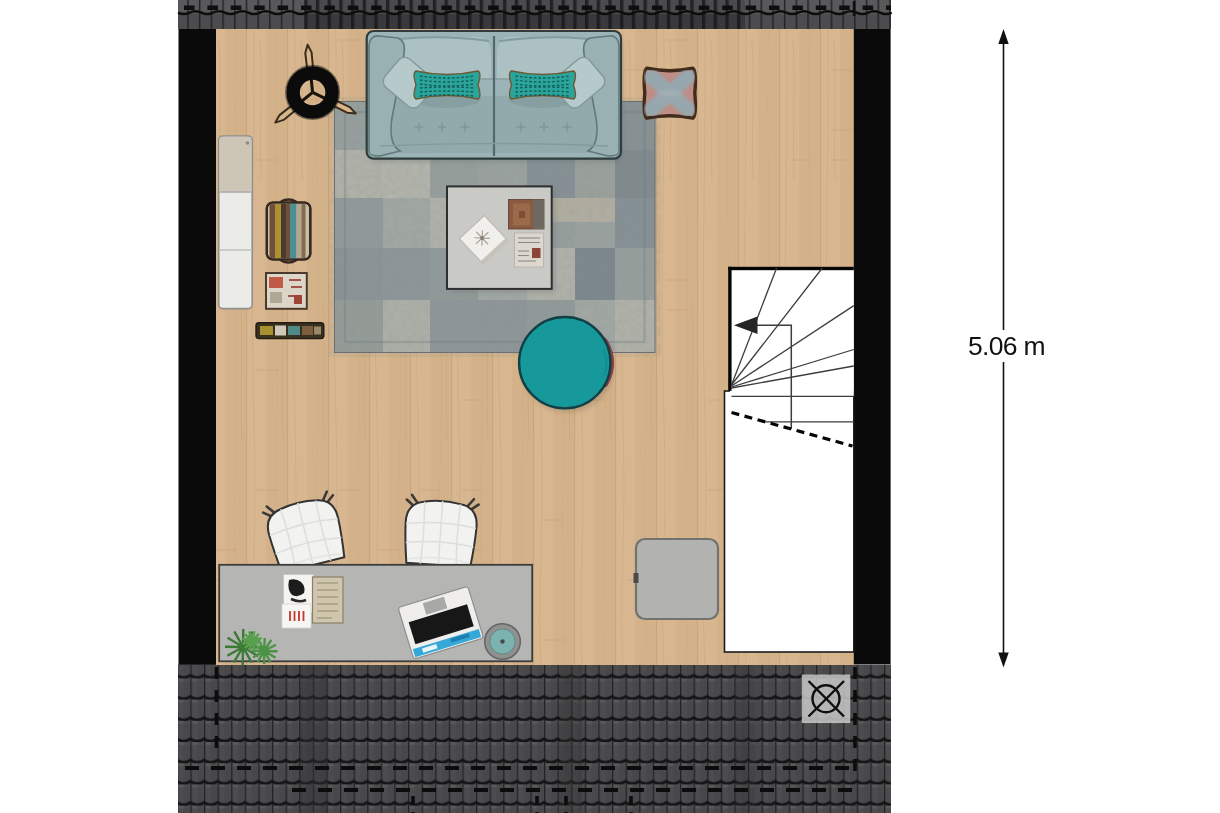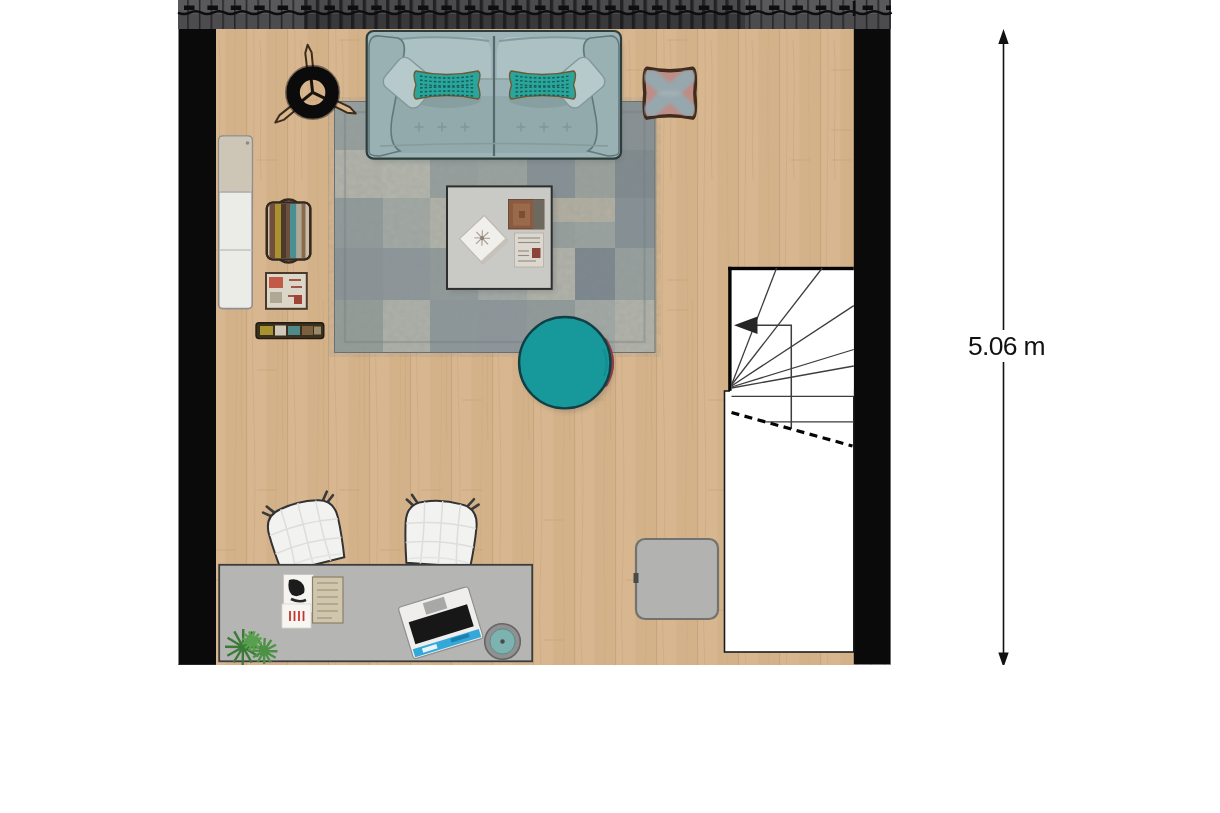--- a/index.html
+++ b/index.html
@@ -1,16 +1,16 @@
 <!DOCTYPE html>
 <html><head>
 <meta charset="utf-8">
 <style>
 html,body{margin:0;padding:0;background:#ffffff;}
-#stage{position:relative;width:1220px;height:665px;background:#fca5a5;overflow:hidden;font-family:"Liberation Sans",sans-serif;}
+#stage{position:relative;width:1220px;height:813px;background:#fca5a5;overflow:hidden;font-family:"Liberation Sans",sans-serif;}
 </style>
 </head>
 <body>
 <div id="stage">
 <svg width="1220" height="813" viewBox="0 0 1220 813">
 <defs>
   <pattern id="wood" width="41" height="636" patternUnits="userSpaceOnUse">
     <rect width="41" height="636" fill="#d7b690"></rect>
     <rect x="20.5" width="20.5" height="636" fill="#d3b189"></rect>
     <rect x="0" width="1.1" height="636" fill="#c7a67e"></rect>

